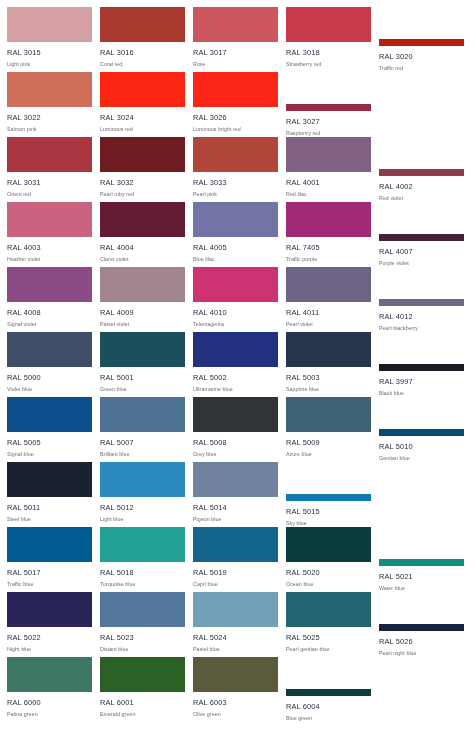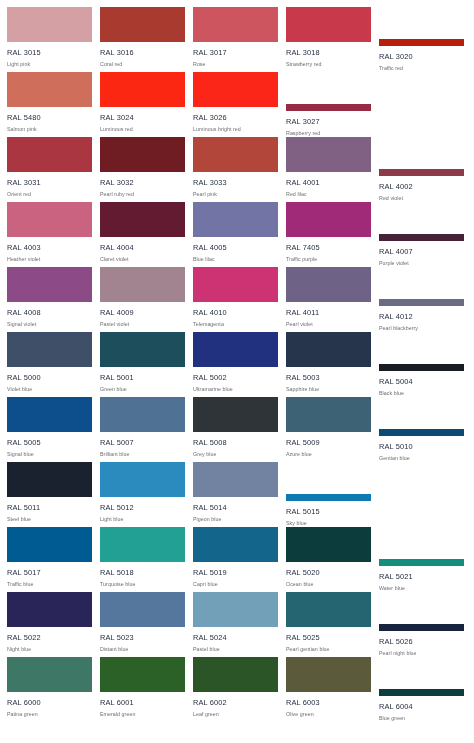--- a/index.html
+++ b/index.html
@@ -79,21 +79,21 @@
       </div>
       <div class="cell">
         <div class="swatch" style="background-color: rgb(183, 30, 13);"></div>
         <div class="code">RAL 3020</div>
         <div class="cname">Traffic red</div>
       </div>
     </div>
     <div class="row">
       <div class="cell">
         <div class="swatch" style="background-color: rgb(206, 110, 91);"></div>
-        <div class="code">RAL 5480</div>
+        <div class="code">RAL 3022</div>
         <div class="cname">Salmon pink</div>
       </div>
       <div class="cell">
         <div class="swatch" style="background-color: rgb(251, 39, 18);"></div>
         <div class="code">RAL 3024</div>
         <div class="cname">Luminous red</div>
       </div>
       <div class="cell">
         <div class="swatch" style="background-color: rgb(252, 38, 24);"></div>
         <div class="code">RAL 3026</div>
@@ -202,21 +202,21 @@
         <div class="code">RAL 5002</div>
         <div class="cname">Ultramarine blue</div>
       </div>
       <div class="cell">
         <div class="swatch" style="background-color: rgb(38, 52, 76);"></div>
         <div class="code">RAL 5003</div>
         <div class="cname">Sapphire blue</div>
       </div>
       <div class="cell">
         <div class="swatch" style="background-color: rgb(25, 28, 34);"></div>
-        <div class="code">RAL 5004</div>
+        <div class="code">RAL 3997</div>
         <div class="cname">Black blue</div>
       </div>
     </div>
     <div class="row">
       <div class="cell">
         <div class="swatch" style="background-color: rgb(13, 78, 140);"></div>
         <div class="code">RAL 5005</div>
         <div class="cname">Signal blue</div>
       </div>
       <div class="cell">
@@ -321,25 +321,20 @@
         <div class="swatch" style="background-color: rgb(62, 119, 102);"></div>
         <div class="code">RAL 6000</div>
         <div class="cname">Patina green</div>
       </div>
       <div class="cell">
         <div class="swatch" style="background-color: rgb(43, 97, 39);"></div>
         <div class="code">RAL 6001</div>
         <div class="cname">Emerald green</div>
       </div>
       <div class="cell">
-        <div class="swatch" style="background-color: rgb(43, 84, 39);"></div>
-        <div class="code">RAL 6002</div>
-        <div class="cname">Leaf green</div>
-      </div>
-      <div class="cell">
         <div class="swatch" style="background-color: rgb(91, 90, 59);"></div>
         <div class="code">RAL 6003</div>
         <div class="cname">Olive green</div>
       </div>
       <div class="cell">
         <div class="swatch" style="background-color: rgb(13, 61, 63);"></div>
         <div class="code">RAL 6004</div>
         <div class="cname">Blue green</div>
       </div>
     </div>

